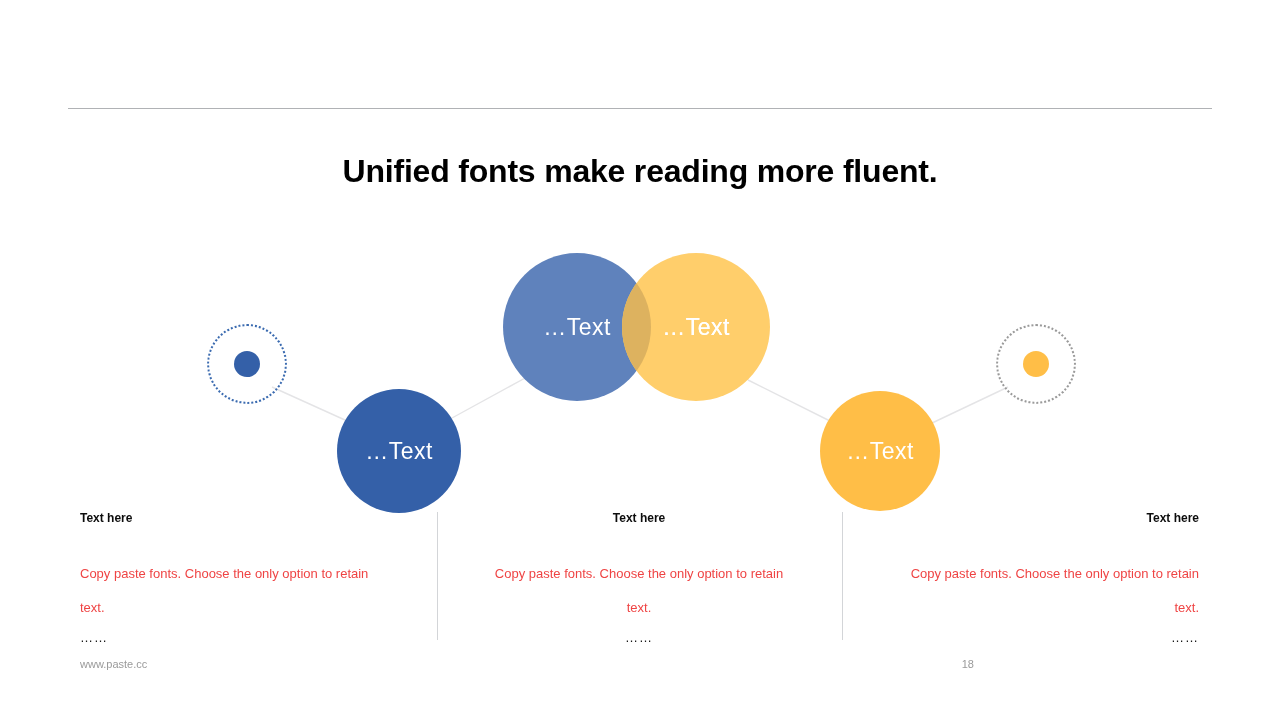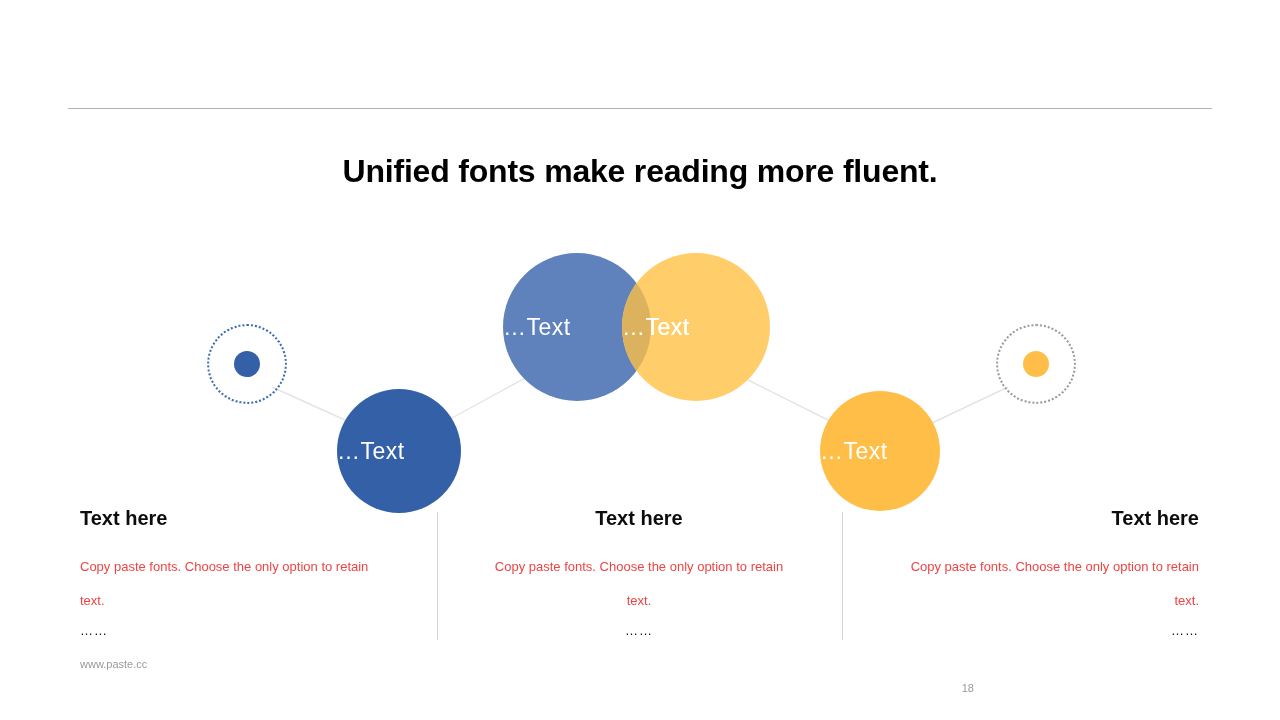--- a/index.html
+++ b/index.html
@@ -59,21 +59,21 @@
     left: 0; top: 0;
     width: 1280px;
     height: 720px;
   }
 
   .node {
     position: absolute;
     border-radius: 50%;
     display: flex;
     align-items: center;
-    justify-content: flex-start;
+    justify-content: center;
     color: #ffffff;
     font-size: 23px;
     font-weight: normal;
     letter-spacing: 0.5px;
   }
 
   
   .node-blue-dark {
     left: 337px; top: 389px;
     width: 124px; height: 124px;
@@ -144,24 +144,24 @@
   .col {
     position: absolute;
     top: 0;
     width: 356px;
   }
   .col-1 { left: 80px;  text-align: left; }
   .col-2 { left: 461px; text-align: center; }
   .col-3 { left: 843px; text-align: right; }
 
   .col-head {
-    font-size: 20px;
+    font-size: 12px;
     font-weight: bold;
     color: #0d0d0d;
-    margin: 0 0 22px 0;
+    margin: 0 0 29px 0;
     line-height: 20px;
   }
   .col-body {
     font-size: 13px;
     color: #ef4444;
     line-height: 34px;
     margin: 0;
     max-width: 300px;
   }
   .col-1 .col-body { margin-right: auto; }
@@ -189,21 +189,21 @@
   .footer-url {
     position: absolute;
     left: 80px;
     top: 658px;
     font-size: 11px;
     color: #9a9a9a;
   }
   .footer-page {
     position: absolute;
     right: 74px;
-    top: 682px;
+    top: 658px;
     font-size: 11px;
     color: #9a9a9a;
   }
 </style>
 </head>
 <body>
 
 <div id="slide">
 
   <div class="top-rule"></div>

